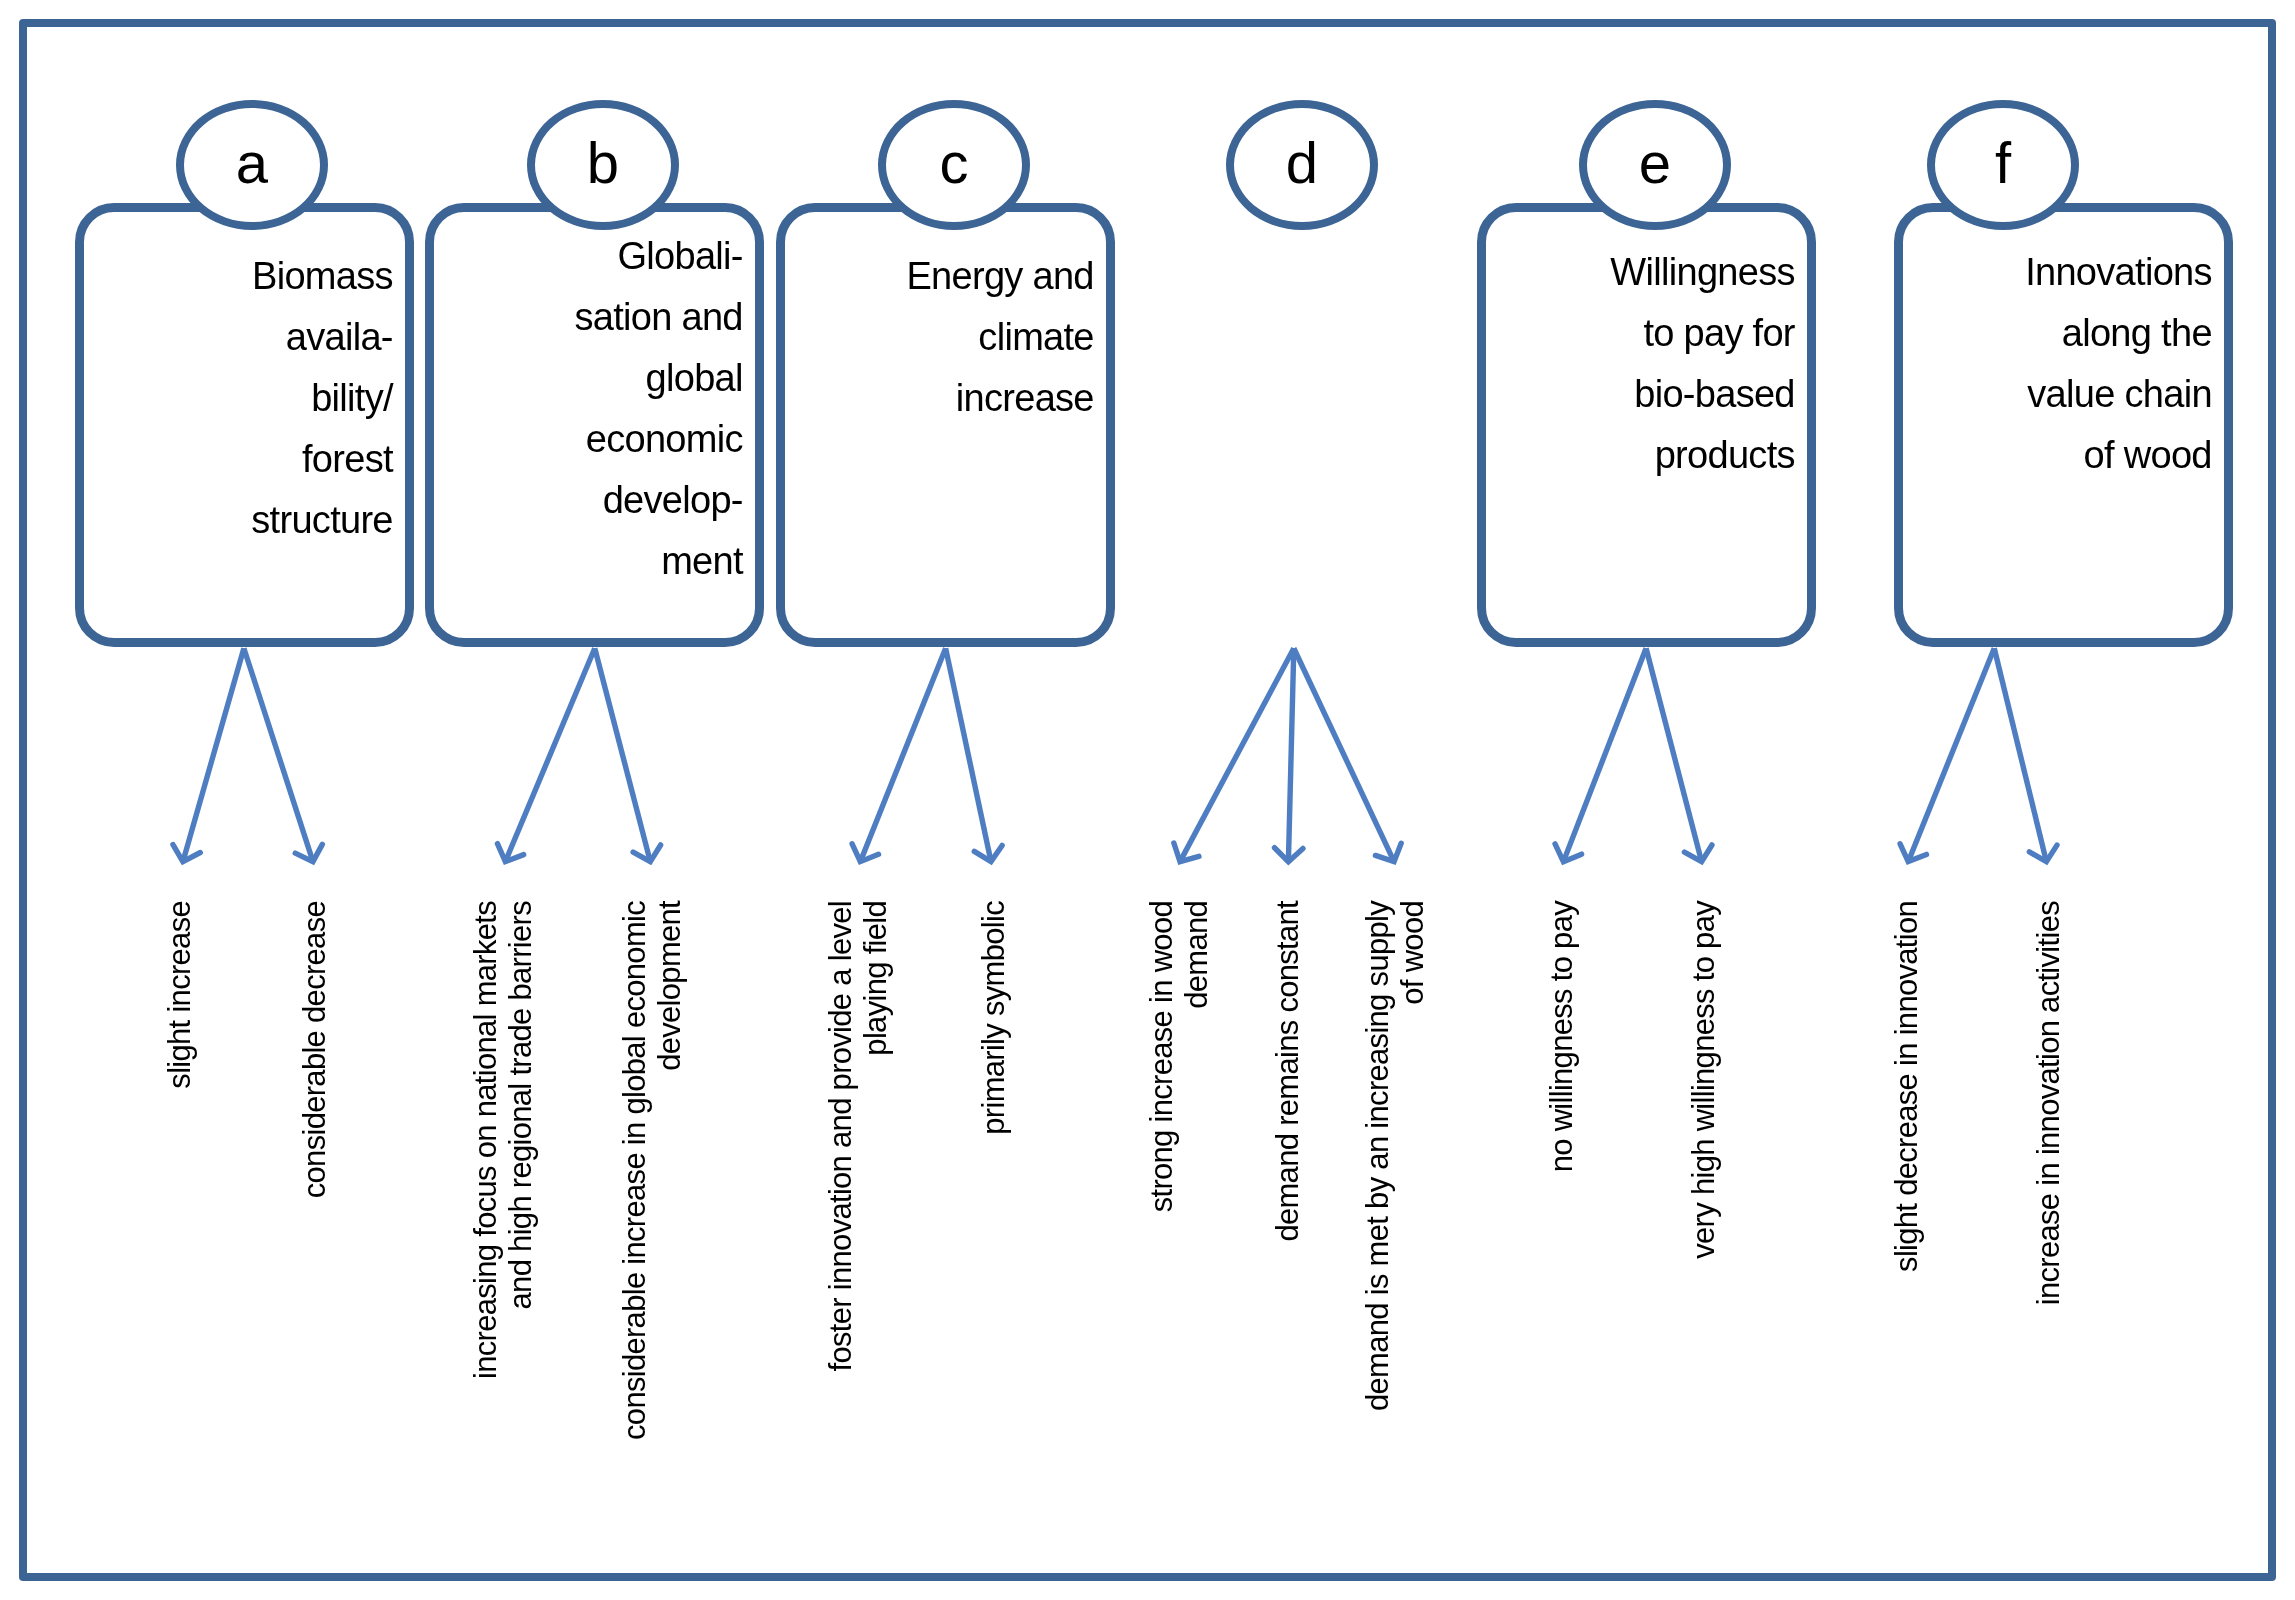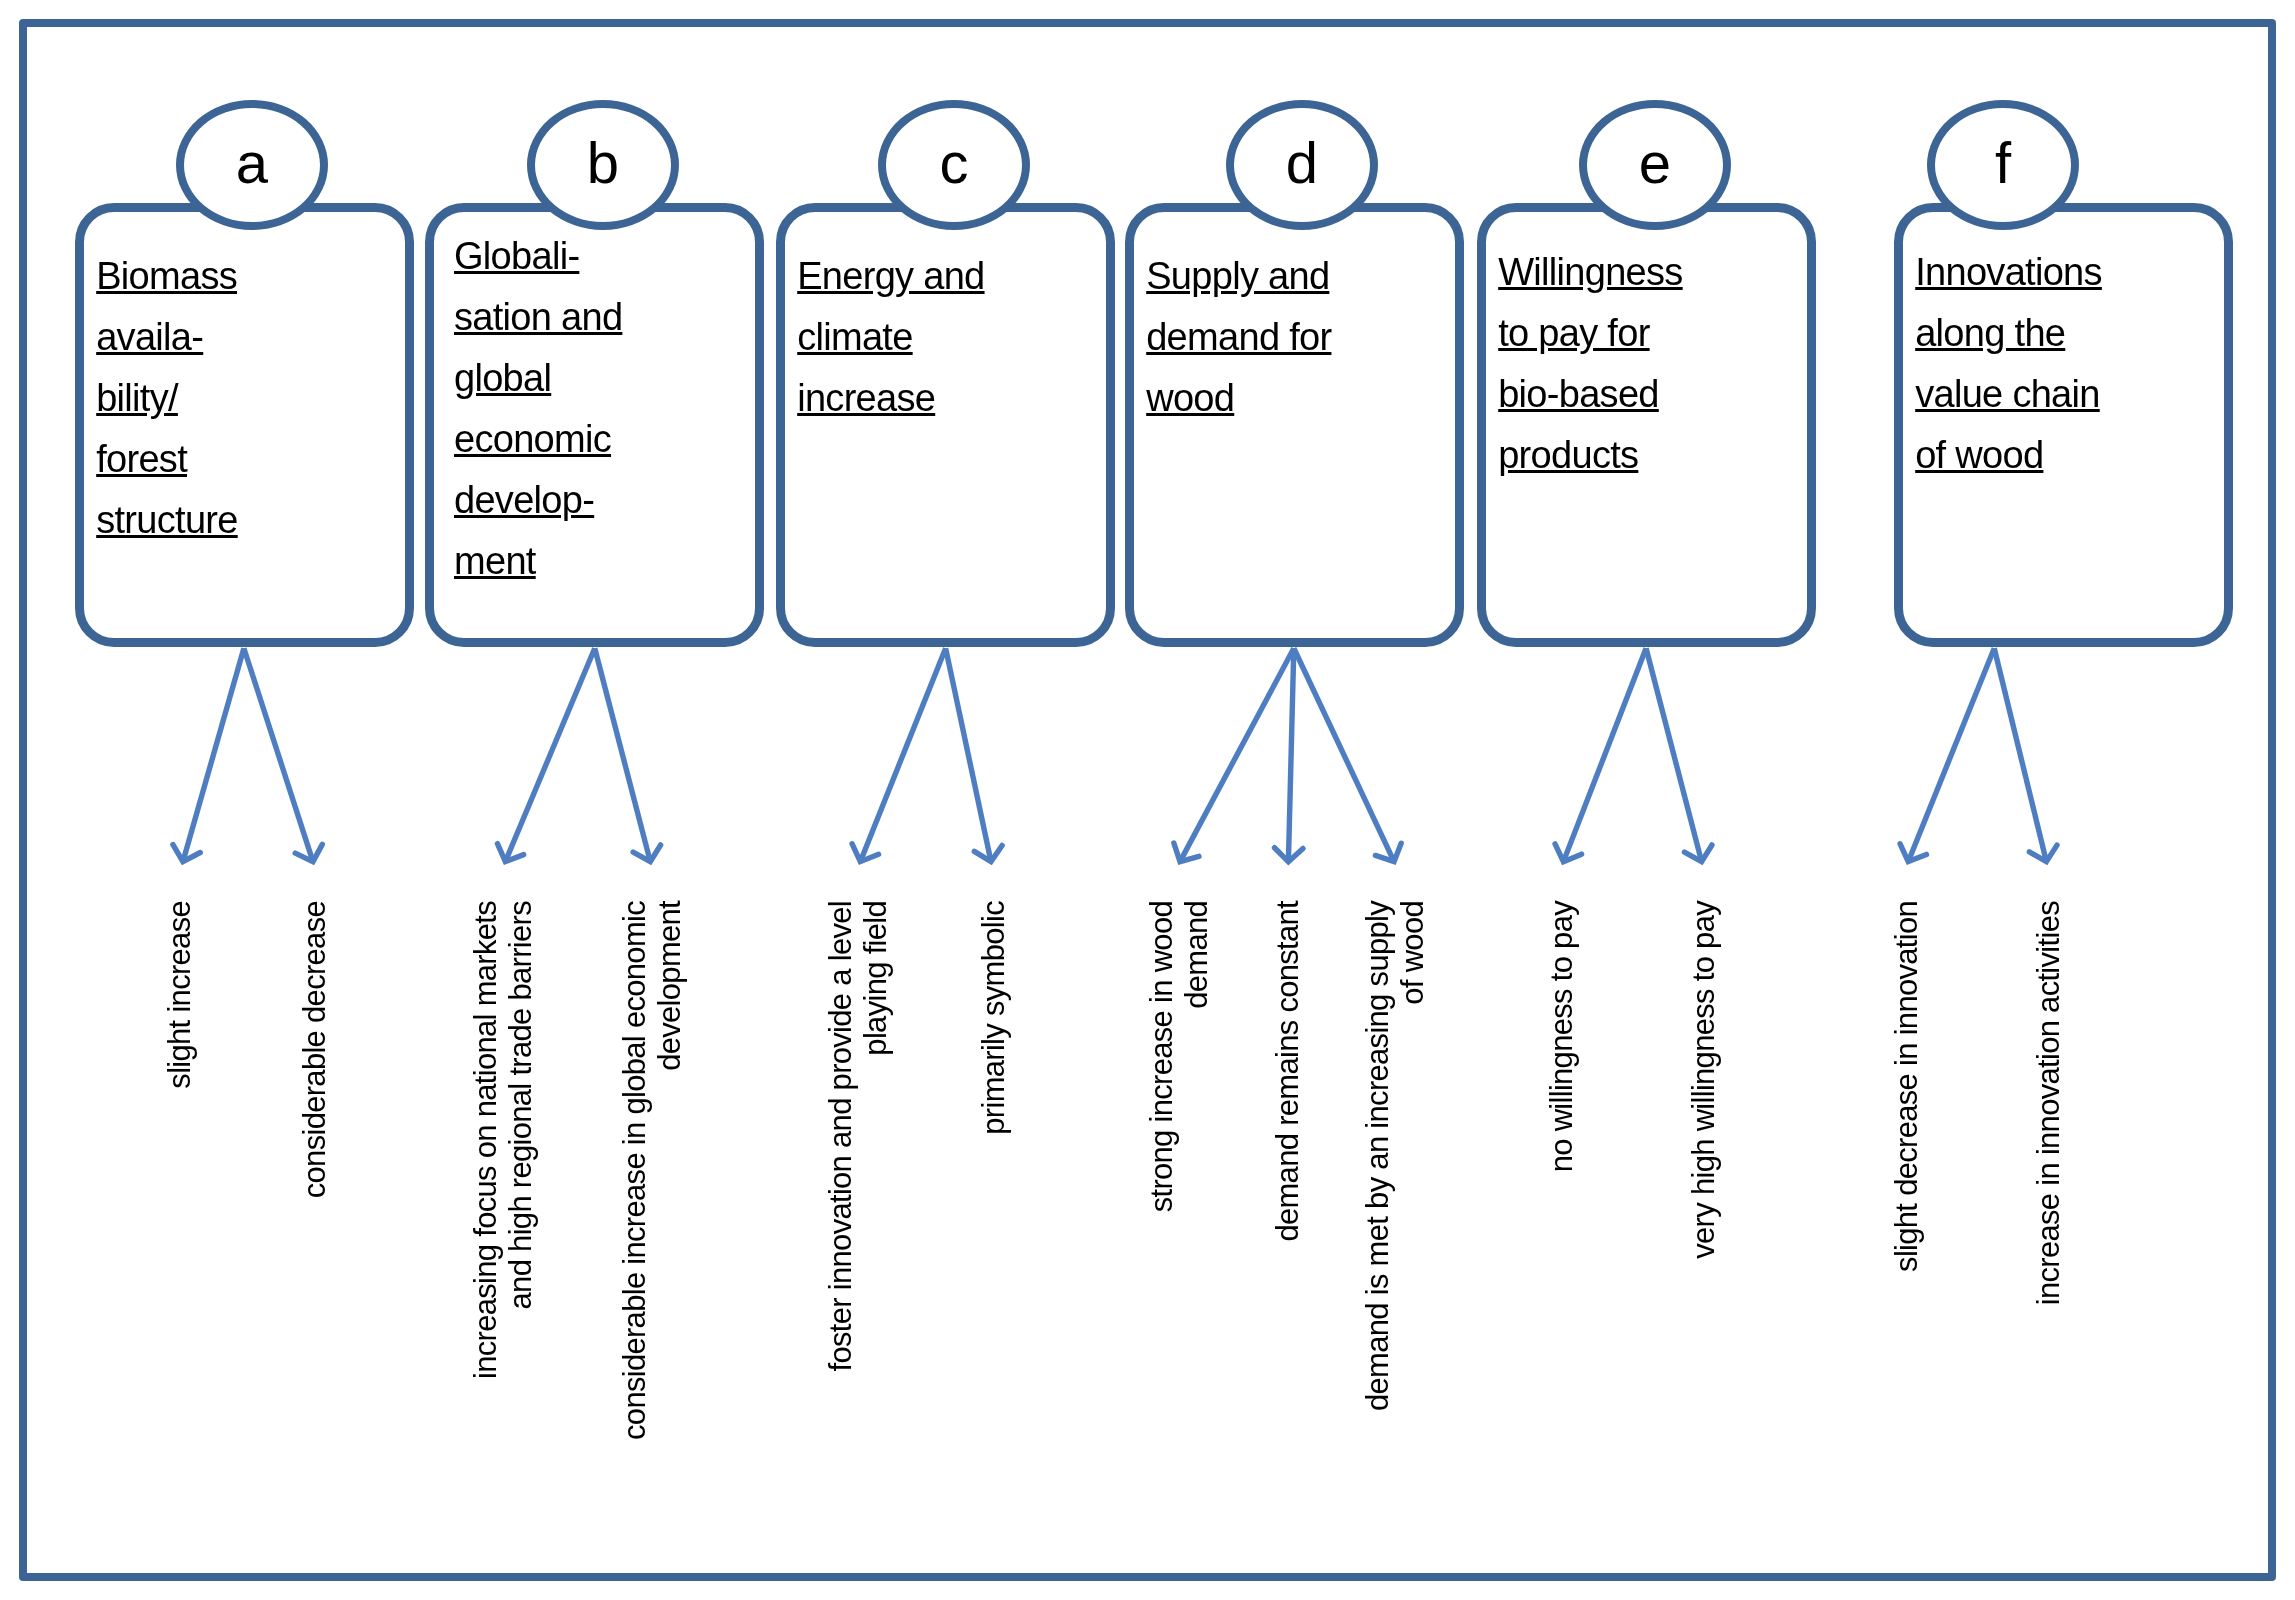--- a/index.html
+++ b/index.html
@@ -44,26 +44,25 @@
     box-sizing: border-box;
     background: #ffffff;
     border: 9.5px solid #3C6494;
     border-radius: 39px;
     z-index: 2;
   }
   .factor-title {
     width: 100%;
     box-sizing: border-box;
     padding: 34px 12.2px 0 12.2px;
-    text-align: left;
+    text-align: right;
     font-size: 38px;
     line-height: 61px;
     letter-spacing: -0.7px;
     white-space: pre-line;
-    text-decoration: underline;
   }
   .factor-title.tall { padding-top: 13.6px; padding-left: 20px; }
   .factor-title.mid  { padding-top: 30px; }
   .arrows-layer {
     position: absolute;
     inset: 0;
     z-index: 1;
   }
   .outcome {
     position: absolute;
@@ -145,25 +144,20 @@
 climate
 increase</div>
   </div>
   <div class="outcome" style="left:823px">foster innovation and provide a level
 playing field</div>
   <div class="outcome" style="left:976px">primarily symbolic</div>
 
   <div class="ellipse" style="left:1226px">
     <span class="letter">d</span>
   </div>
-  <div class="factor-box" style="left:1125px">
-    <div class="factor-title">Supply and
-demand for
-wood</div>
-  </div>
   <div class="outcome" style="left:1144px">strong increase in wood
 demand</div>
   <div class="outcome" style="left:1270px">demand remains constant</div>
   <div class="outcome" style="left:1360px">demand is met by an increasing supply
 of wood</div>
 
   <div class="ellipse" style="left:1579px">
     <span class="letter">e</span>
   </div>
   <div class="factor-box" style="left:1477px">

